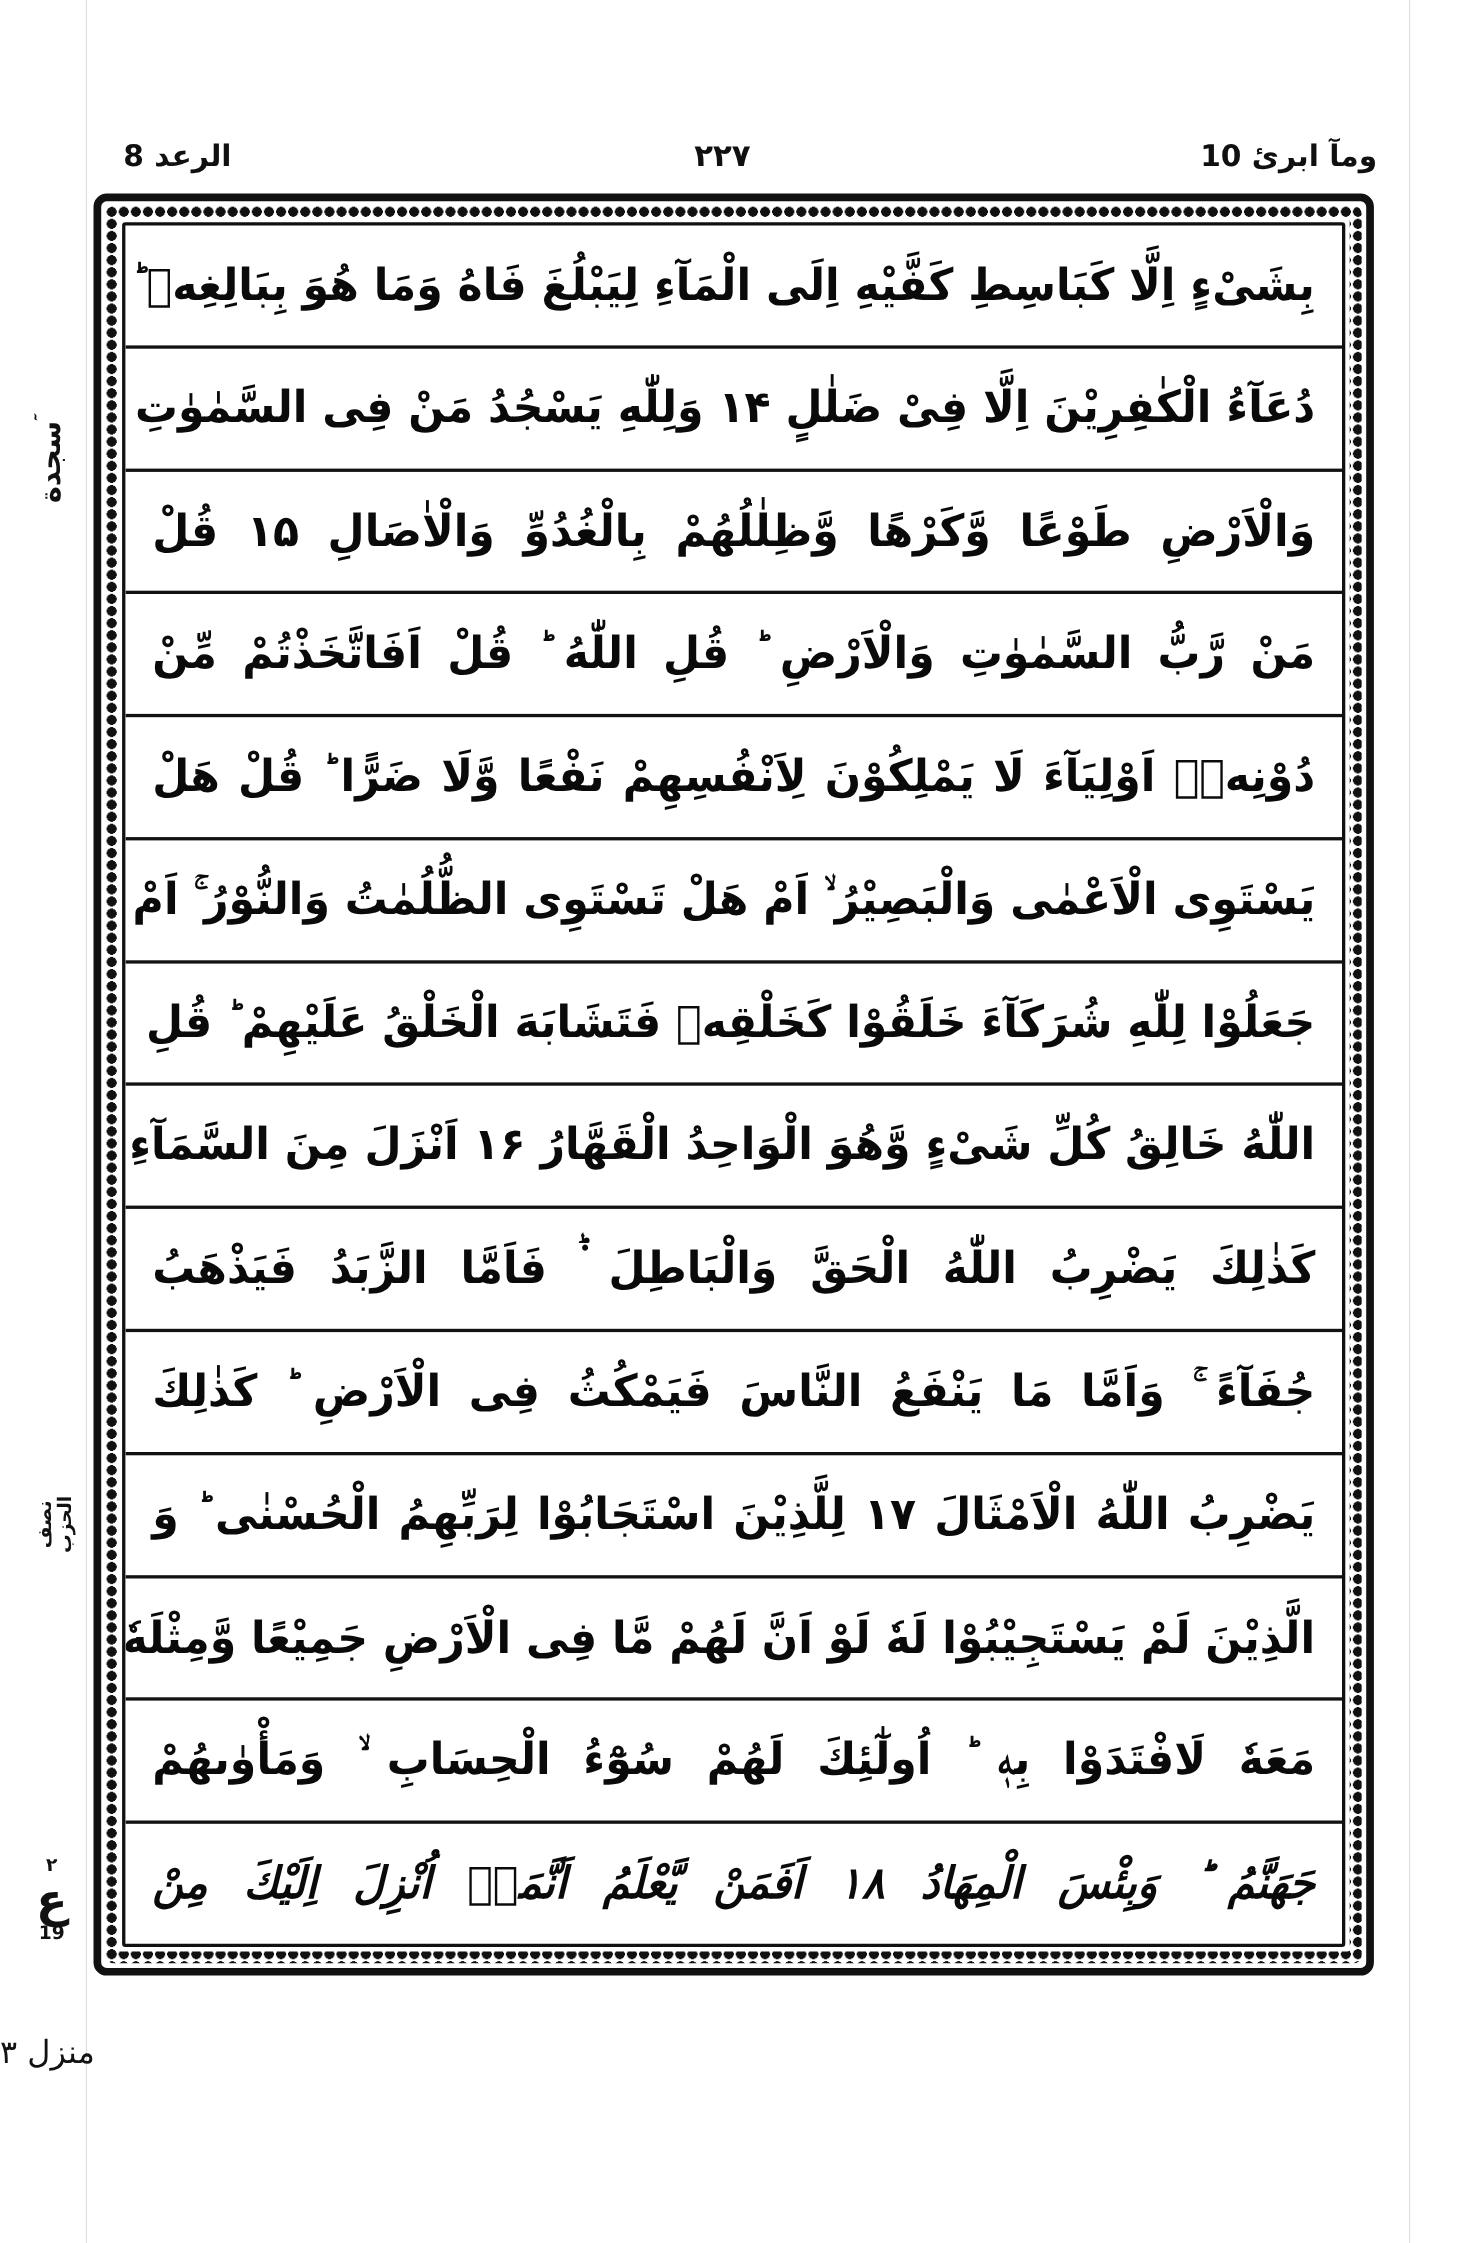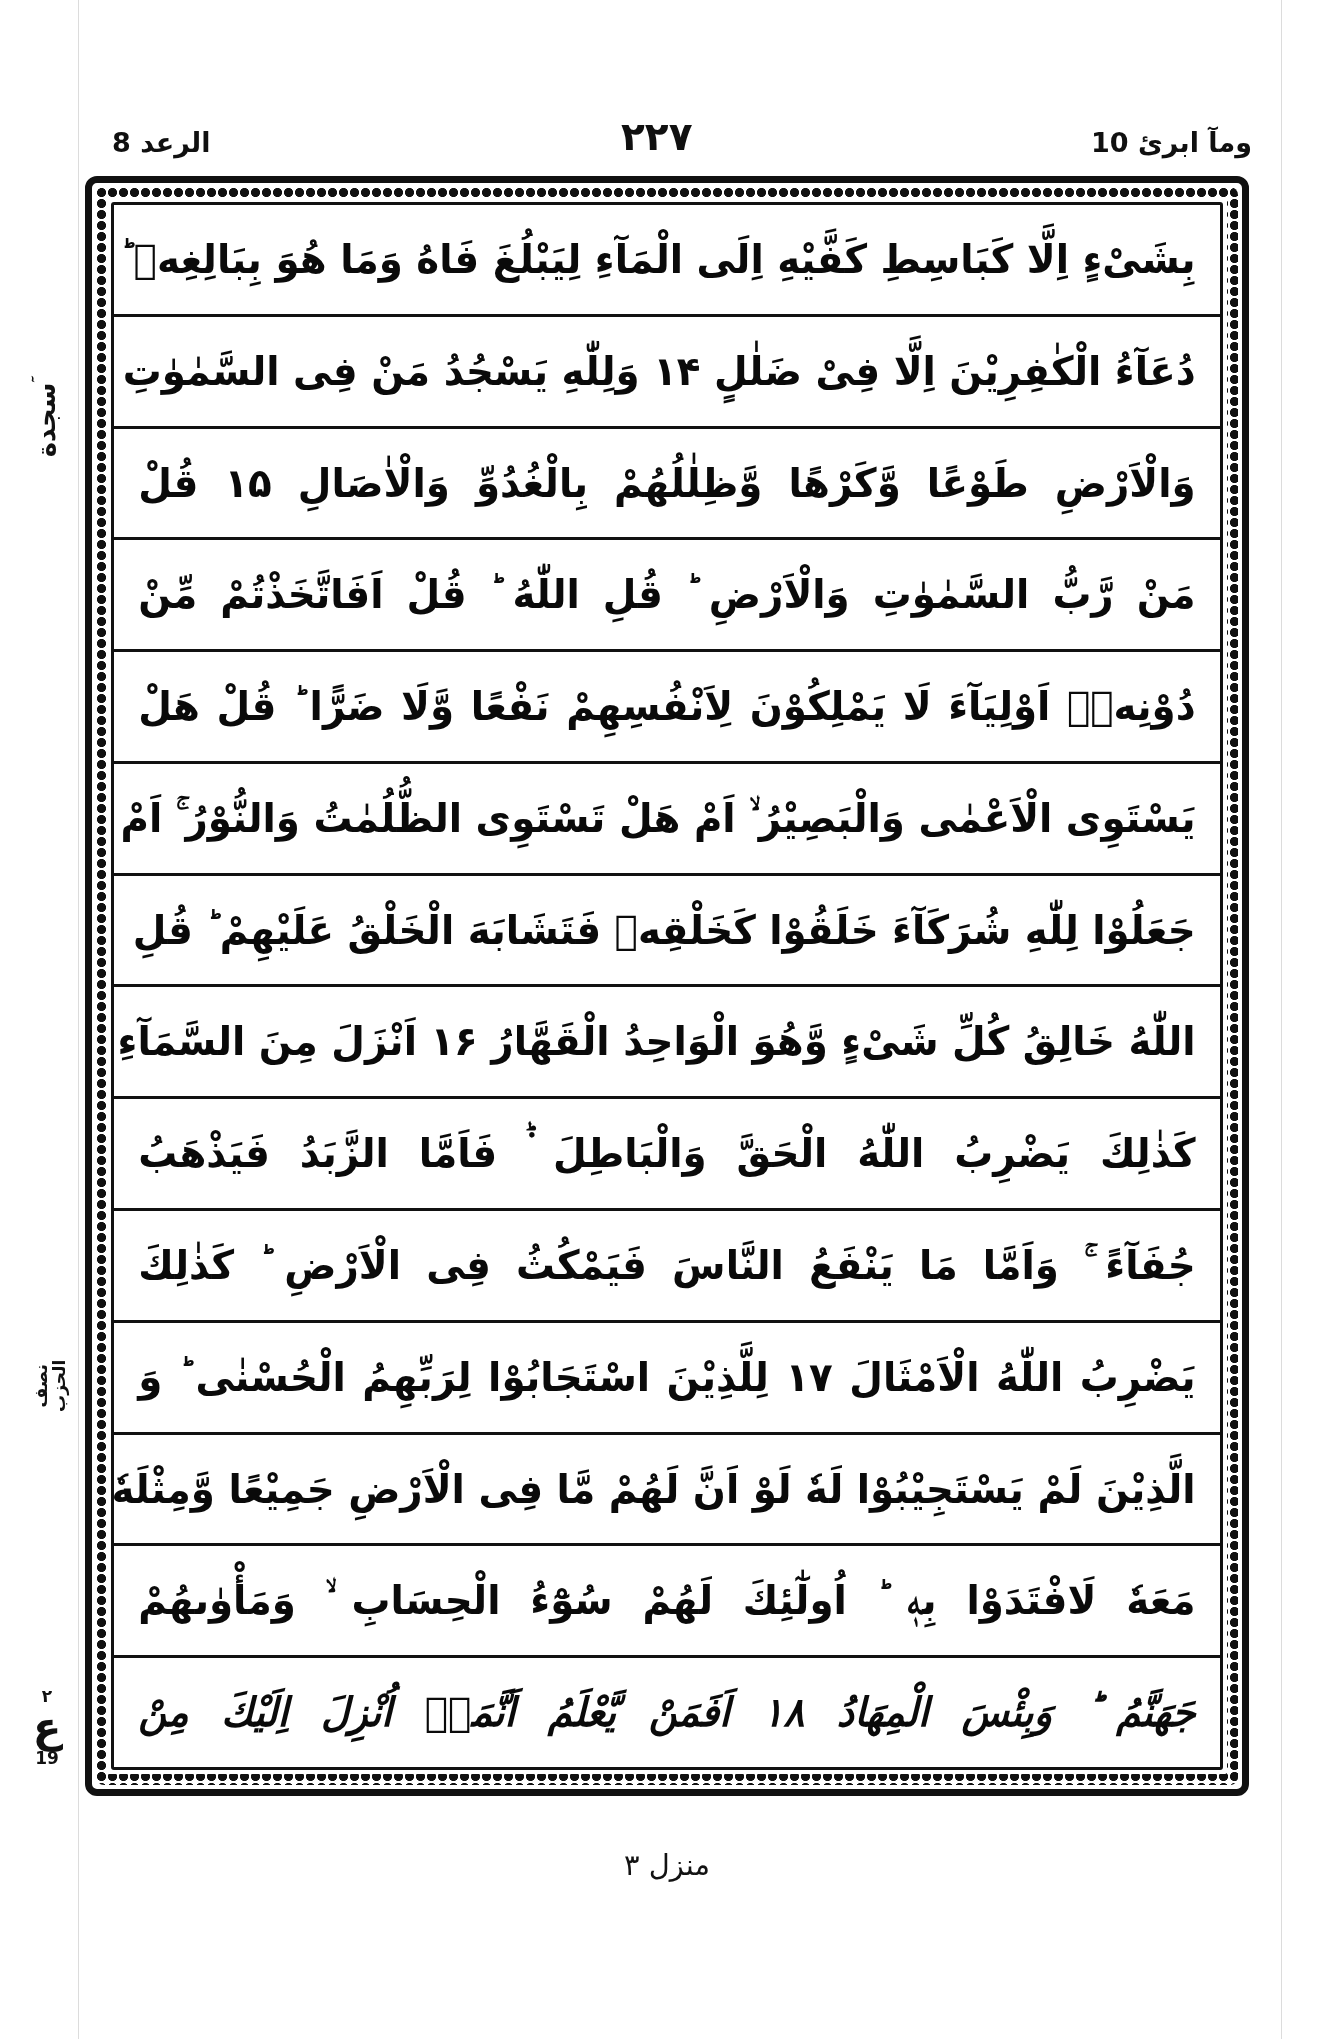--- a/index.html
+++ b/index.html
@@ -48,21 +48,21 @@
   }
   .hdr-cell {
     font-family: "DejaVu Sans", sans-serif;
     font-size: 27px;
     font-weight: 600;
     color: #101010;
     line-height: 1;
     white-space: nowrap;
   }
   .hdr-juz   { padding-right: 30px; }
-  .hdr-page  { font-size: 39px; letter-spacing: 1px; position: relative; left: 6px; }
+  .hdr-page  { font-size: 28px; letter-spacing: 1px; position: relative; left: 6px; }
   .hdr-surah { padding-left: 34px; }
 
   
   #frame {
     position: absolute;
     top: 176px;
     left: 85px;
     width: 1164px;
     height: 1620px;
     box-sizing: border-box;
@@ -169,21 +169,21 @@
   .mark-sajdah-mid   { top: 1368px; width: 74px; }
   .mark-ruku-bottom  { top: 1688px; }
   .mark-ruku-bottom .mk-main { font-size: 42px; }
 
   
   #footer {
     position: absolute;
     top: 1848px;
     left: 0;
     right: 0;
-    text-align: center;
+    text-align: left;
     direction: rtl;
   }
   #footer .ftxt {
     font-family: "DejaVu Sans", sans-serif;
     font-size: 29px;
     font-weight: 500;
     color: #121212;
   }
 </style>
 </head>

